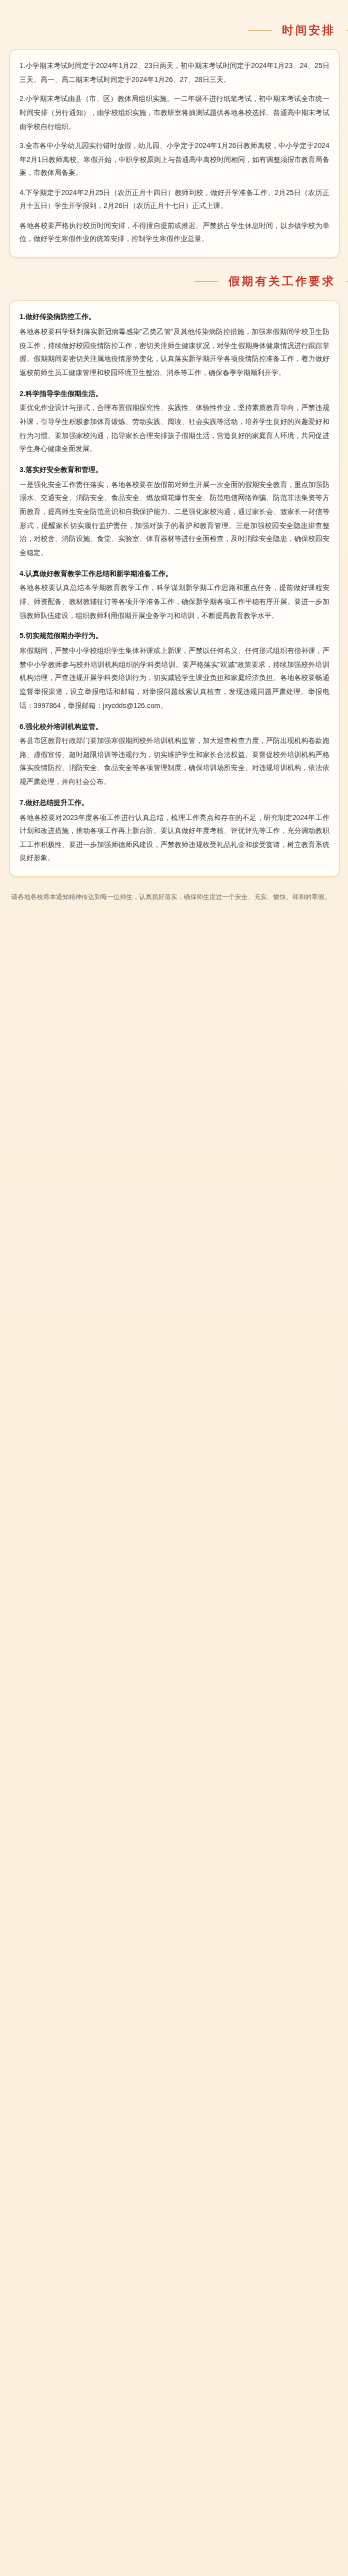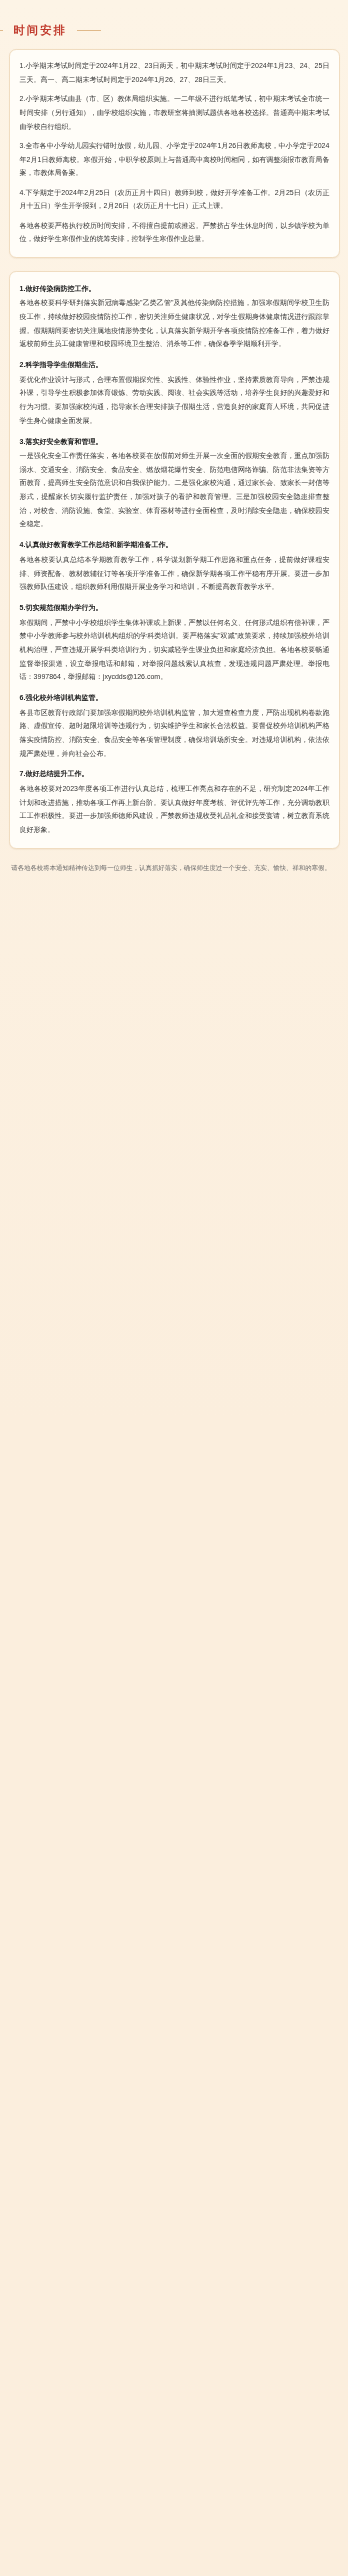--- a/index.html
+++ b/index.html
@@ -22,21 +22,21 @@
   }
   .section {
     margin: 0 9.3px 13.4px 9.3px;
     background: #fffdf8;
     border: 0.5px solid #f0dcc0;
     border-radius: 7.2px;
     padding: 9.3px 9.3px 11.3px 9.3px;
     box-shadow: 0 0.5px 1px rgba(180,140,90,0.10);
   }
   .section-header {
-    text-align: left;
+    text-align: right;
     margin: 13.4px 0 9.3px 0;
     position: relative;
   }
   .section-title {
     display: inline-block;
     font-size: 11.3px;
     font-weight: bold;
     color: #c0392b;
     letter-spacing: 2.1px;
     padding: 2.1px 13.4px;
@@ -89,20 +89,23 @@
     <span class="section-title">时间安排</span>
   </div>
   <div class="section">
     <p class="para">1.小学期末考试时间定于2024年1月22、23日两天，初中期末考试时间定于2024年1月23、24、25日三天。高一、高二期末考试时间定于2024年1月26、27、28日三天。</p>
     <p class="para">2.小学期末考试由县（市、区）教体局组织实施。一二年级不进行纸笔考试，初中期末考试全市统一时间安排（另行通知），由学校组织实施，市教研室将抽测试题供各地各校选择。普通高中期末考试由学校自行组织。</p>
     <p class="para">3.全市各中小学幼儿园实行错时放假，幼儿园、小学定于2024年1月26日教师离校，中小学定于2024年2月1日教师离校。寒假开始，中职学校原则上与普通高中离校时间相同，如有调整须报市教育局备案，市教体局备案。</p>
     <p class="para">4.下学期定于2024年2月25日（农历正月十四日）教师到校，做好开学准备工作。2月25日（农历正月十五日）学生开学报到，2月26日（农历正月十七日）正式上课。</p>
     <p class="para last">各地各校要严格执行校历时间安排，不得擅自提前或推迟。严禁挤占学生休息时间，以乡镇学校为单位，做好学生寒假作业的统筹安排，控制学生寒假作业总量。</p>
   </div>
 
+  <div class="section-header">
+    <span class="section-title">假期有关工作要求</span>
+  </div>
   <div class="section">
     <div class="block">
       <div class="sub-title">1.做好传染病防控工作。</div>
       <p class="para last">各地各校要科学研判落实新冠病毒感染"乙类乙管"及其他传染病防控措施，加强寒假期间学校卫生防疫工作，持续做好校园疫情防控工作，密切关注师生健康状况，对学生假期身体健康情况进行跟踪掌握。假期期间要密切关注属地疫情形势变化，认真落实新学期开学各项疫情防控准备工作，着力做好返校前师生员工健康管理和校园环境卫生整治、消杀等工作，确保春季学期顺利开学。</p>
     </div>
     <div class="block">
       <div class="sub-title">2.科学指导学生假期生活。</div>
       <p class="para last">要优化作业设计与形式，合理布置假期探究性、实践性、体验性作业，坚持素质教育导向，严禁违规补课，引导学生积极参加体育锻炼、劳动实践、阅读、社会实践等活动，培养学生良好的兴趣爱好和行为习惯。要加强家校沟通，指导家长合理安排孩子假期生活，营造良好的家庭育人环境，共同促进学生身心健康全面发展。</p>
     </div>
     <div class="block">

